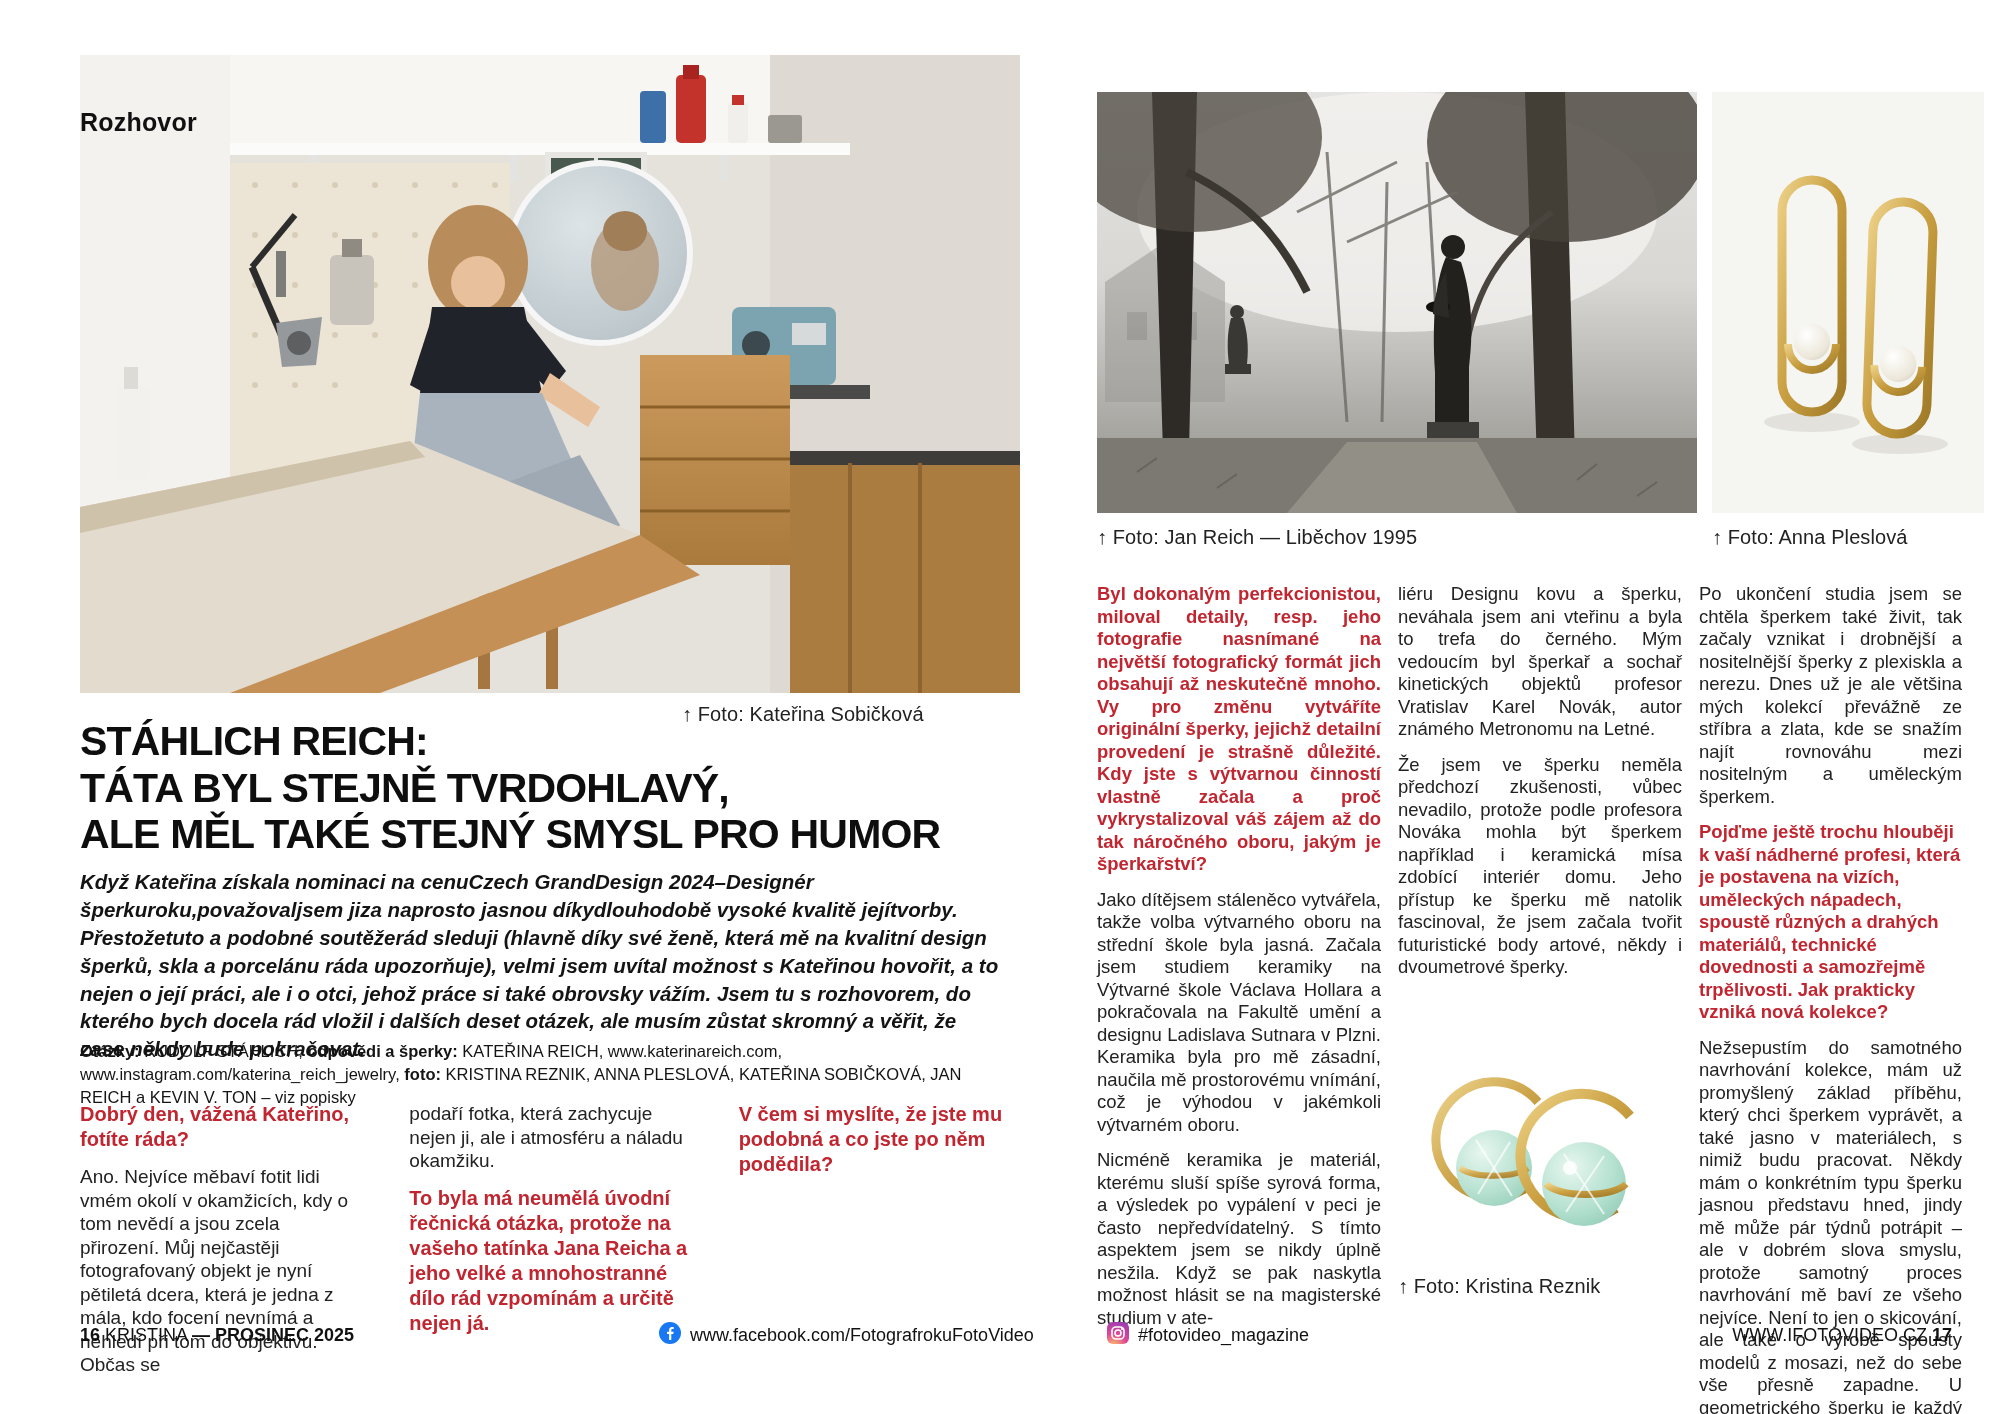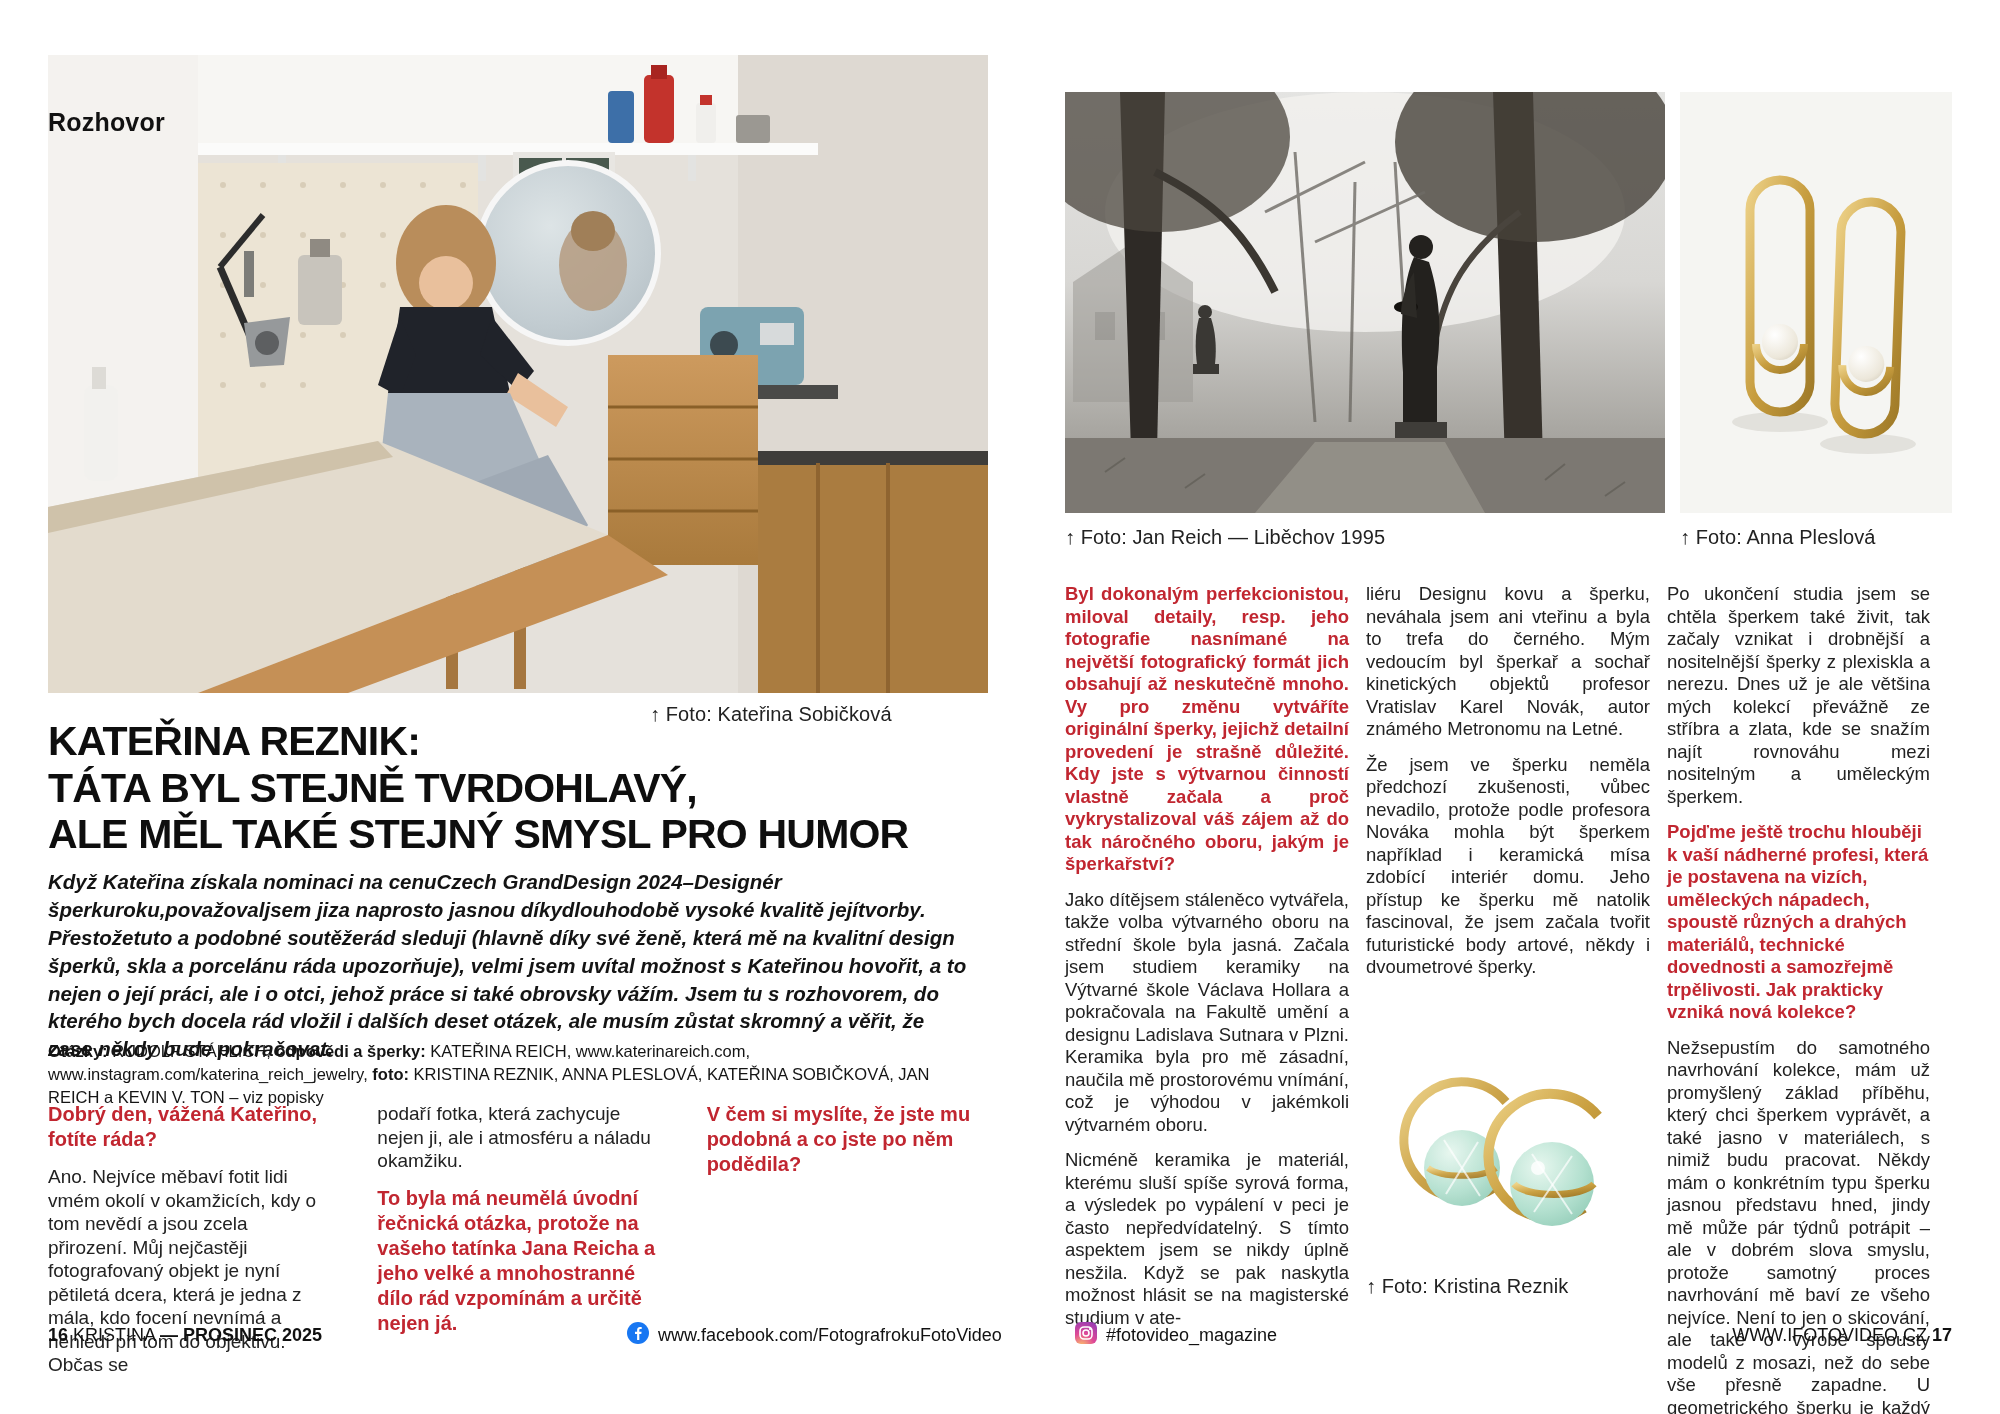--- a/index.html
+++ b/index.html
@@ -1,20 +1,20 @@
 <!DOCTYPE html>
 <html><head>
 <meta charset="utf-8">
 <style>
   html,body{margin:0;padding:0;background:#ffffff;}
   #spread{
     position:relative;width:2000px;height:1414px;background:#ffffff;
     font-family:"Liberation Sans",sans-serif;color:#1c1c1c;overflow:hidden;
   }
-  .abs{position:absolute;}
+  .abs{position:absolute;margin-left:32px;}
   
   .section-label{font-size:25px;font-weight:700;color:#111;letter-spacing:.2px;}
   
   .caption{font-size:20px;color:#222;letter-spacing:.1px;}
   
   .headline{font-weight:700;color:#0e0e0e;font-size:41px;line-height:1.14;letter-spacing:-.8px;}
   
   .lead{font-weight:700;font-style:italic;font-size:20.5px;line-height:1.36;color:#141414;width:920px;}
   
   .credits{font-size:16.5px;line-height:1.4;color:#141414;width:930px;}
@@ -149,21 +149,21 @@
       <rect x="44" y="312" width="14" height="22" fill="#dddbd6"></rect>
       <polygon points="150,638 560,480 620,520 300,638" fill="#c59056"></polygon>
     </svg>
   </div>
 
   <div class="abs section-label" style="left:48px;top:108px;">Rozhovor</div>
 
   <div class="abs caption" style="left:650px;top:703px;">↑ Foto: Kateřina Sobičková</div>
 
   <div class="abs headline" style="left:48px;top:718px;width:940px;">
-    <div>KATEŘINA REZNIK:</div>
+    <div>STÁHLICH REICH:</div>
     <div>TÁTA BYL STEJNĚ TVRDOHLAVÝ,</div>
     <div>ALE MĚL TAKÉ STEJNÝ SMYSL PRO HUMOR</div>
   </div>
 
   <div class="abs lead" style="left:48px;top:868px;">Když Kateřina získala nominaci na cenuCzech GrandDesign 2024–Designér šperkuroku,považovaljsem jiza naprosto jasnou díkydlouhodobě vysoké kvalitě jejítvorby. Přestožetuto a podobné soutěžerád sleduji (hlavně díky své ženě, která mě na kvalitní design šperků, skla a porcelánu ráda upozorňuje), velmi jsem uvítal možnost s Kateřinou hovořit, a to nejen o její práci, ale i o otci, jehož práce si také obrovsky vážím. Jsem tu s rozhovorem, do kterého bych docela rád vložil i dalších deset otázek, ale musím zůstat skromný a věřit, že zase někdy bude pokračovat.</div>
 
   <div class="abs credits" style="left:48px;top:1040px;">
     <b>Otázky:</b><span> RUDOLF STÁHLICH, </span><b>odpovědi a šperky:</b><span> KATEŘINA REICH, www.katerinareich.com, www.instagram.com/katerina_reich_jewelry, </span><b>foto:</b><span> KRISTINA REZNIK, ANNA PLESLOVÁ, KATEŘINA SOBIČKOVÁ, JAN REICH a KEVIN V. TON – viz popisky</span>
   </div>
 

